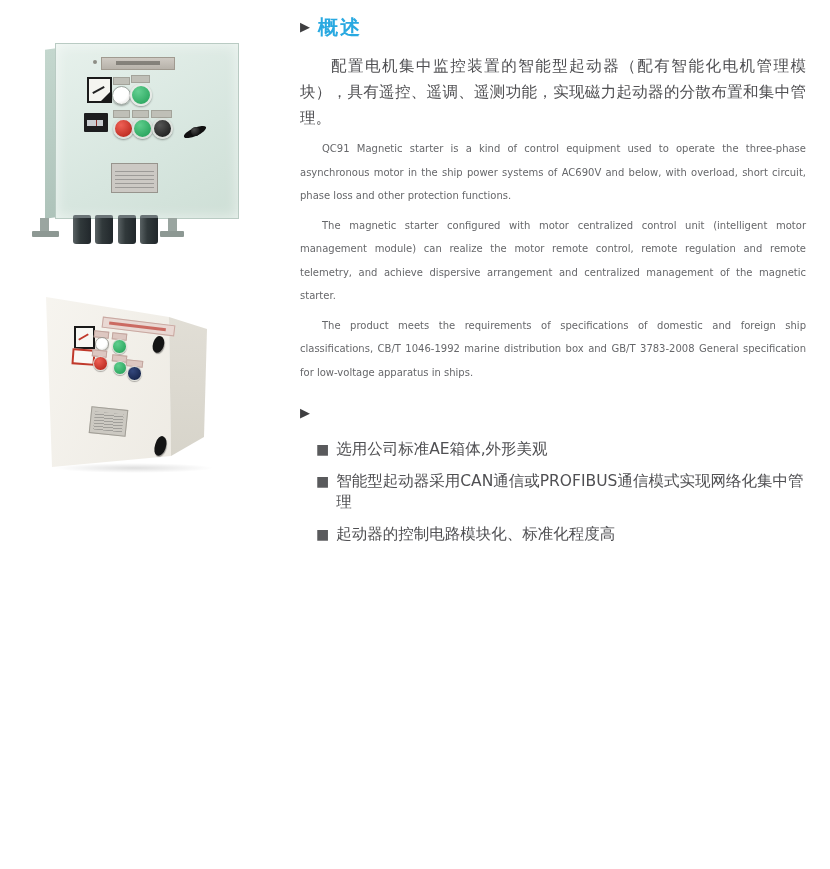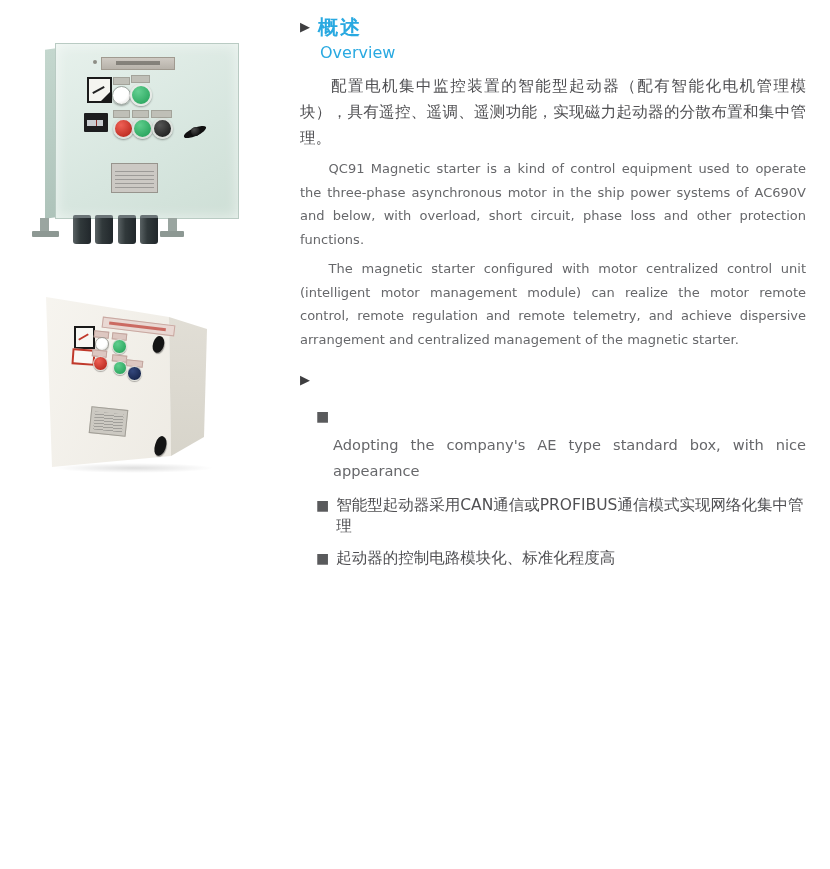--- a/index.html
+++ b/index.html
@@ -11,21 +11,21 @@
   
   .right-col{position:absolute;left:300px;top:12px;width:506px;}
   .sec-head{display:flex;align-items:flex-start;}
   .tri{font-size:13px;color:#3e3e40;line-height:30px;width:18px;flex:0 0 18px;}
   .zh-title{font-size:20px;font-weight:bold;color:#29a9e1;line-height:30px;letter-spacing:2px;}
   .en-title{font-size:16px;color:#29a9e1;margin:2px 0 0 20px;line-height:18px;}
   .zh-block{margin-top:11px;}
   .zh-para{color:#4f4f52;font-size:15.5px;line-height:26px;text-align:justify;text-indent:2em;margin:0;word-break:break-word;}
   .zh-para + .zh-para{margin-top:5px;font-family:Liberation Serif, serif;}
   .en-block{margin-top:4px;}
-  .en-para{color:#66676a;font-size:13px;line-height:23.5px;text-align:justify;text-indent:2.2em;margin:6px 0 0 0;}
+  .en-para{color:#66676a;font-size:10px;line-height:23.5px;text-align:justify;text-indent:2.2em;margin:6px 0 0 0;}
   .features-head{margin-top:14px;}
   .feature{margin-top:11px;}
   .feature-zh{display:flex;align-items:flex-start;color:#4f4f52;font-size:15.5px;line-height:21px;padding-left:16px;}
   .bullet{color:#595a5c;font-size:14px;line-height:20px;margin-right:7px;flex:0 0 auto;}
   .feature-en{color:#66676a;font-size:14.6px;line-height:26px;margin:6px 0 0 33px;text-align:justify;}
 
   
   .cab1{position:absolute;left:32px;top:40px;width:216px;height:202px;}
   .cab1 *{position:absolute;}
   .cab1-side{left:13px;top:9px;width:11px;height:169px;background:linear-gradient(#c4d7ce,#aec3ba);transform:skewY(-7deg);}
@@ -139,40 +139,40 @@
     <div class="nameplate2"></div>
   </div>
 </div>
 
 <div class="right-col">
 
   <div class="sec-head">
     <span class="tri">▶</span>
     <span class="zh-title">概述</span>
   </div>
-  <div class="en-title">Overview</div>
 
   <div class="zh-block">
     <p class="zh-para">配置电机集中监控装置的智能型起动器（配有智能化电机管理模块），具有遥控、遥调、遥测功能，实现磁力起动器的分散布置和集中管理。</p>
   </div>
 
   <div class="en-block">
     <p class="en-para">QC91 Magnetic starter is a kind of control equipment used to operate the three-phase asynchronous motor in the ship power systems of AC690V and below, with overload, short circuit, phase loss and other protection functions.</p>
     <p class="en-para">The magnetic starter configured with motor centralized control unit (intelligent motor management module) can realize the motor remote control, remote regulation and remote telemetry, and achieve dispersive arrangement and centralized management of the magnetic starter.</p>
+    <p class="en-para">The product meets the requirements of specifications of domestic and foreign ship classifications, CB/T 1046-1992 marine distribution box and GB/T 3783-2008 General specification for low-voltage apparatus in ships.</p>
   </div>
 
   <div class="sec-head features-head">
     <span class="tri">▶</span>
   </div>
 
   <div class="feature">
     <div class="feature-zh">
       <span class="bullet">■</span>
+      <span>选用公司标准AE箱体,外形美观</span>
     </div>
-    <div class="feature-en">Adopting the company's AE type standard box, with nice appearance</div>
   </div>
 
   <div class="feature">
     <div class="feature-zh">
       <span class="bullet">■</span>
       <span>智能型起动器采用CAN通信或PROFIBUS通信模式实现网络化集中管理</span>
     </div>
   </div>
 
   <div class="feature">

